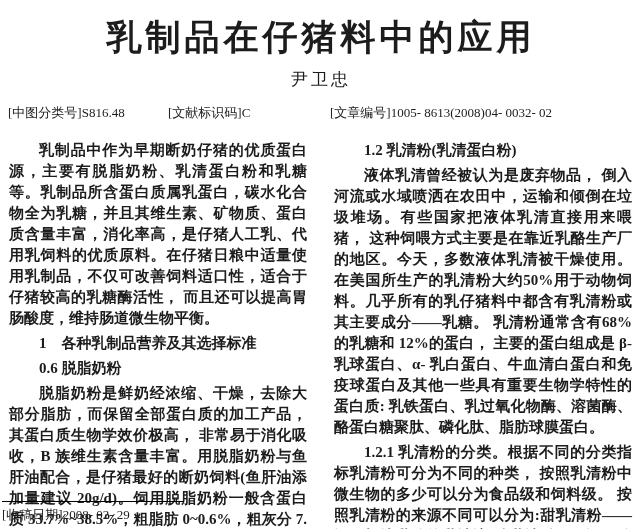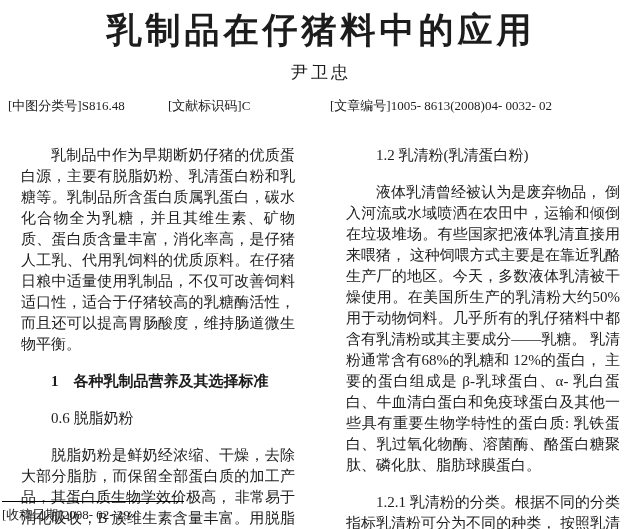--- a/index.html
+++ b/index.html
@@ -9,21 +9,21 @@
     width: 642px;
     height: 529px;
     background: #ffffff;
     color: #1c1c1c;
     font-family: "Liberation Serif", "DejaVu Serif", serif;
     overflow: hidden;
     box-sizing: border-box;
   }
   .title {
     margin: 0;
-    padding-top: 11px;
+    padding-top: 18px;
     text-align: center;
     font-size: 35px;
     font-weight: 600;
     letter-spacing: 4px;
     line-height: 1.15;
   }
   .author {
     margin-top: 10px;
     text-align: center;
     font-size: 17px;
@@ -52,21 +52,21 @@
     padding: 0 5px;
   }
   .col {
     width: 306px;
     font-size: 15px;
     line-height: 21px;
     text-align: justify;
     text-justify: inter-character;
     word-break: break-all;
   }
-  .col p { margin: 16px; text-indent: 2em; }
+  .col p { margin: 4px; text-indent: 2em; font-weight: bold; }
   .section-h1 { font-weight: bold; }
   .footnote {
     position: absolute;
     left: 2px;
     top: 501px;
   }
   .footnote-rule {
     width: 182px;
     height: 0;
     border-top: 1.5px solid #000;

